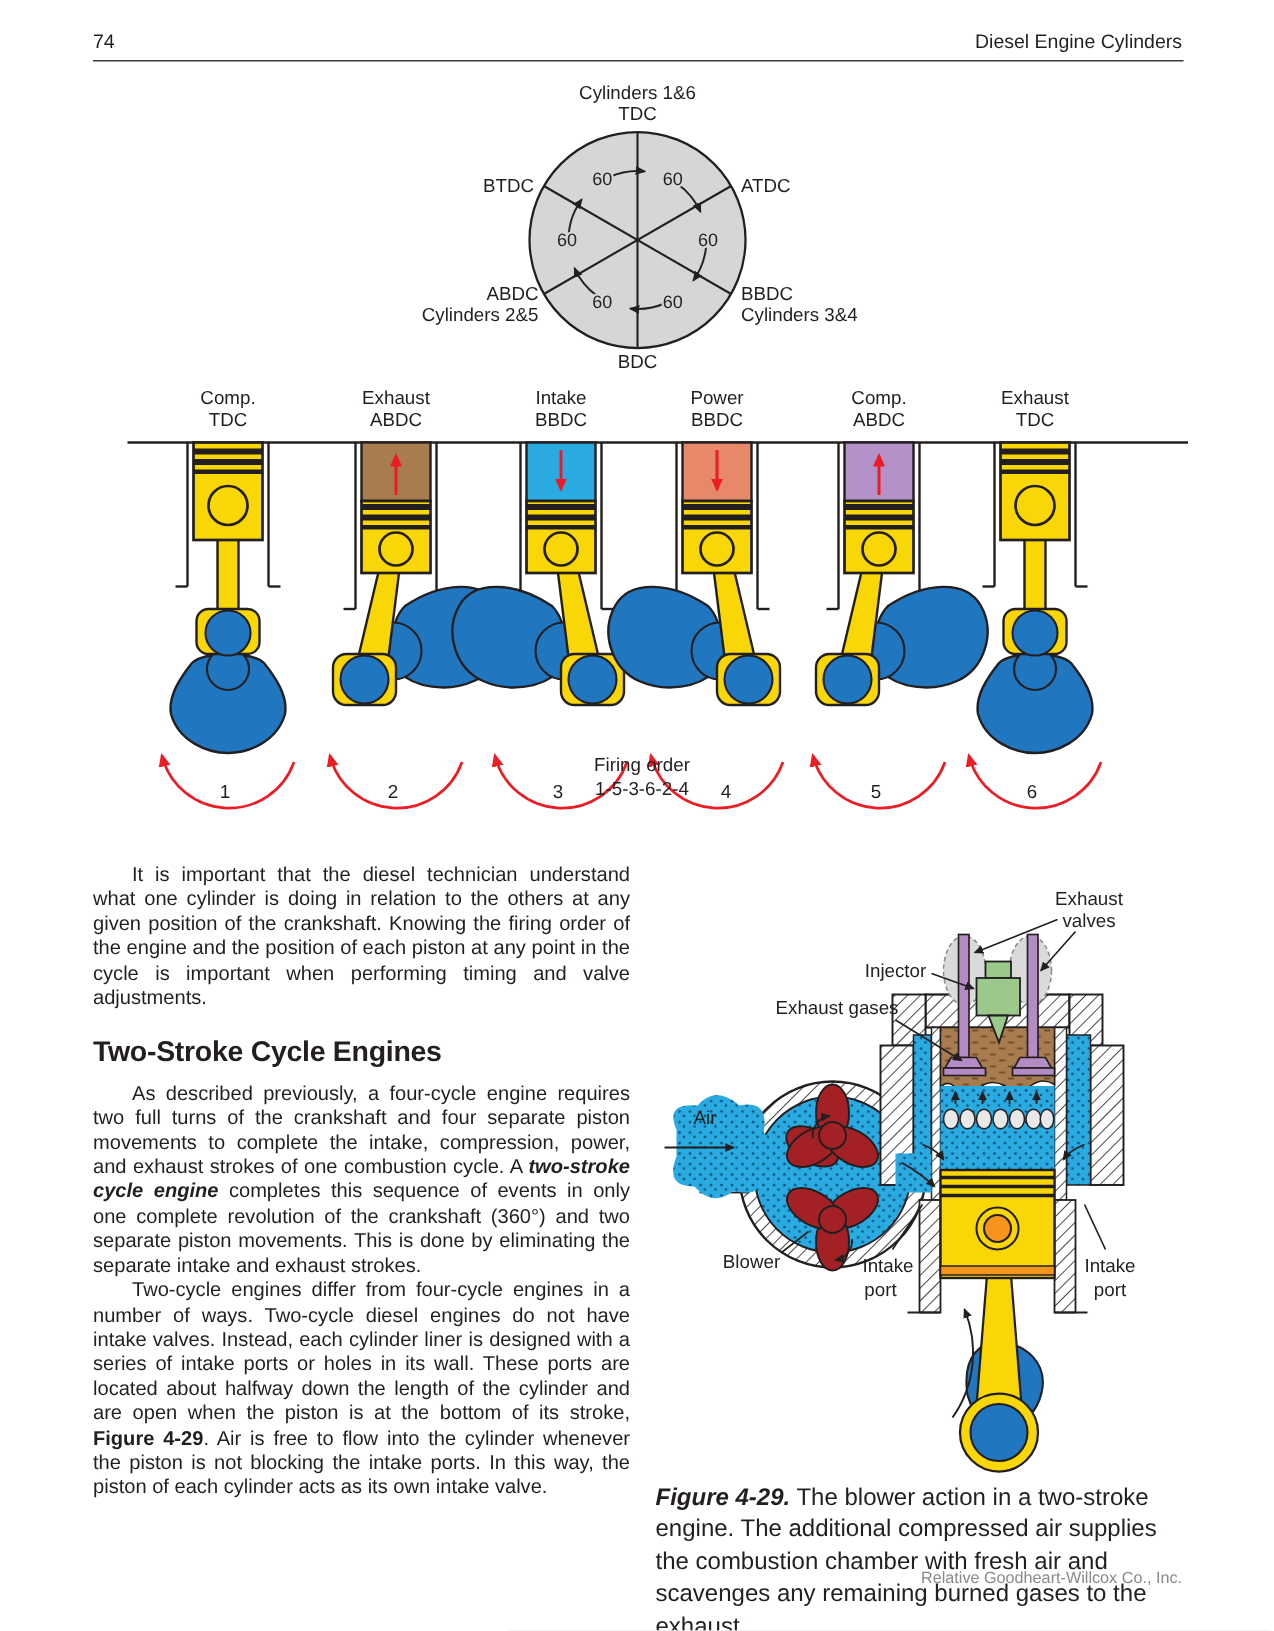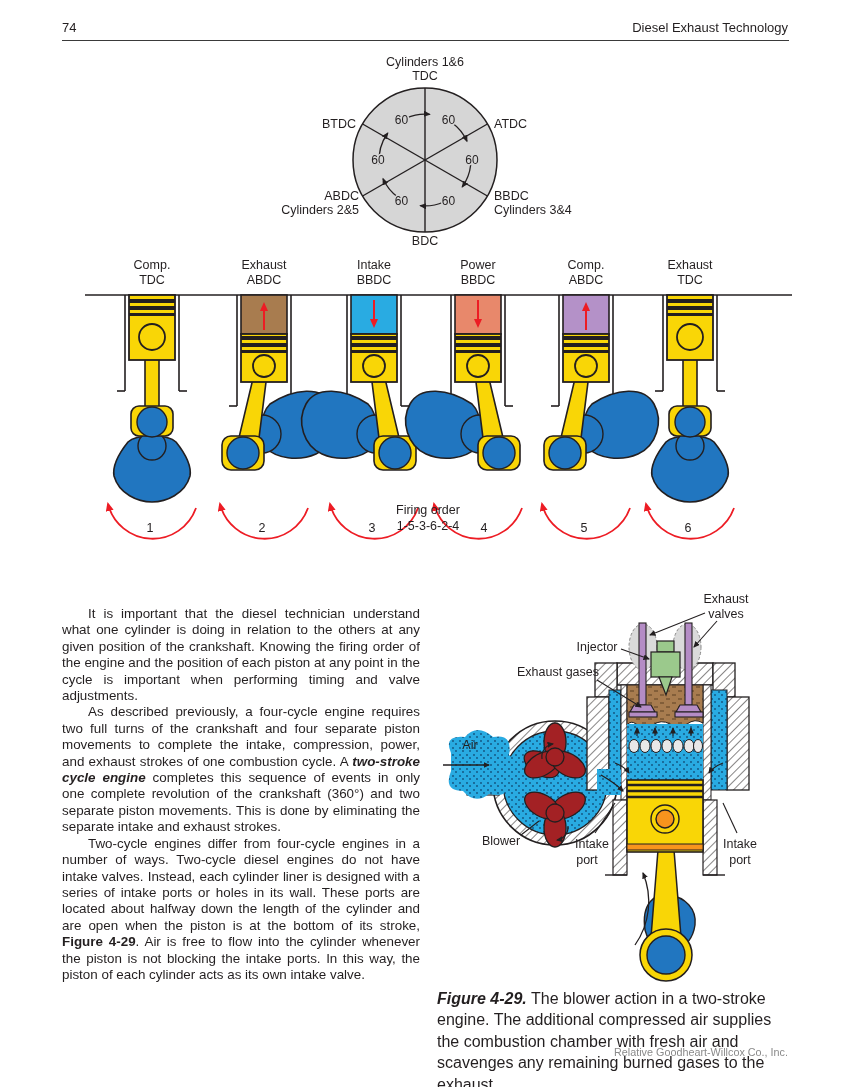--- a/index.html
+++ b/index.html
@@ -8,33 +8,33 @@
   .hdr-num{position:absolute;left:62px;top:20px;font-size:13px;}
   .hdr-title{position:absolute;left:437px;top:20px;width:351px;text-align:right;font-size:13px;}
   .hdr-rule{position:absolute;left:62px;top:40px;width:727px;height:1px;background:#3a3a3a;}
   .crank-svg{position:absolute;left:270px;top:52px;}
   .piston-svg{position:absolute;left:60px;top:256px;}
   .fig29-svg{position:absolute;left:437px;top:585px;}
   .cap28{position:absolute;left:62px;top:539px;width:728px;font-size:12.3px;line-height:1.3;}
   .cap29{position:absolute;left:437px;top:988px;width:354px;font-size:16px;line-height:1.34;}
   .b{font-weight:bold;}
   .bital{font-weight:bold;font-style:italic;}
-  .leftcol{position:absolute;left:62px;top:606px;width:358px;font-size:13.4px;line-height:16.4px;text-align:justify;}
+  .leftcol{position:absolute;left:62px;top:575px;width:358px;font-size:13.4px;line-height:16.4px;text-align:justify;}
   .leftcol p{margin:0;text-indent:26px;}
   .leftcol h2{margin:21px 0 10px 0;font-size:19px;letter-spacing:-0.2px;}
   .copyright{position:absolute;left:437px;top:1046px;width:351px;text-align:right;font-size:10.8px;color:#8a8a8a;}
   svg text{font-family:"Liberation Sans",sans-serif;fill:#231F20;}
 </style>
 </head>
 <body>
 
 <div class="page">
 
   <div class="hdr-num">74</div>
-  <div class="hdr-title">Diesel Exhaust Technology</div>
+  <div class="hdr-title">Diesel Engine Cylinders</div>
   <div class="hdr-rule"></div>
 
   <svg class="crank-svg" width="310" height="200" viewBox="0 0 310 200">
     <defs>
       <marker id="mblk" markerWidth="8" markerHeight="8" refX="6" refY="3" orient="auto" markerUnits="userSpaceOnUse">
         <path d="M0,0 L7,3 L0,6 Z" fill="#231F20"></path>
       </marker>
     </defs>
     <g>
       <circle cx="155" cy="108" r="72" fill="#D6D6D6" stroke="#231F20" stroke-width="1.5"></circle>
@@ -164,20 +164,21 @@
       <text x="628" y="276">6</text>
     </g>
 
     <text x="368" y="258" font-size="12.5" text-anchor="middle">Firing order</text>
     <text x="368" y="274" font-size="12.5" text-anchor="middle">1-5-3-6-2-4</text>
   </svg>
 
 
   <div class="leftcol">
     <p>It is important that the diesel technician understand what one cylinder is doing in relation to the others at any given position of the crankshaft. Knowing the firing order of the engine and the position of each piston at any point in the cycle is important when performing timing and valve adjustments.</p>
+    <h2>Two-Stroke Cycle Engines</h2>
     <p><span>As described previously, a four-cycle engine requires two full turns of the crankshaft and four separate piston movements to complete the intake, compression, power, and exhaust strokes of one combustion cycle. A </span><span class="bital">two-stroke cycle engine</span><span> completes this sequence of events in only one complete revolution of the crankshaft (360°) and two separate piston movements. This is done by eliminating the separate intake and exhaust strokes.</span></p>
     <p><span>Two-cycle engines differ from four-cycle engines in a number of ways. Two-cycle diesel engines do not have intake valves. Instead, each cylinder liner is designed with a series of intake ports or holes in its wall. These ports are located about halfway down the length of the cylinder and are open when the piston is at the bottom of its stroke, </span><span class="b">Figure 4-29</span><span>. Air is free to flow into the cylinder whenever the piston is not blocking the intake ports. In this way, the piston of each cylinder acts as its own intake valve.</span></p>
   </div>
 
   <svg class="fig29-svg" width="400" height="405" viewBox="0 0 400 405">
     <defs>
       <pattern id="phatch" width="6" height="6" patternUnits="userSpaceOnUse" patternTransform="rotate(45)">
         <rect width="6" height="6" fill="#ffffff"></rect>
         <line x1="0" y1="0" x2="0" y2="6" stroke="#231F20" stroke-width="1.1"></line>
       </pattern>

